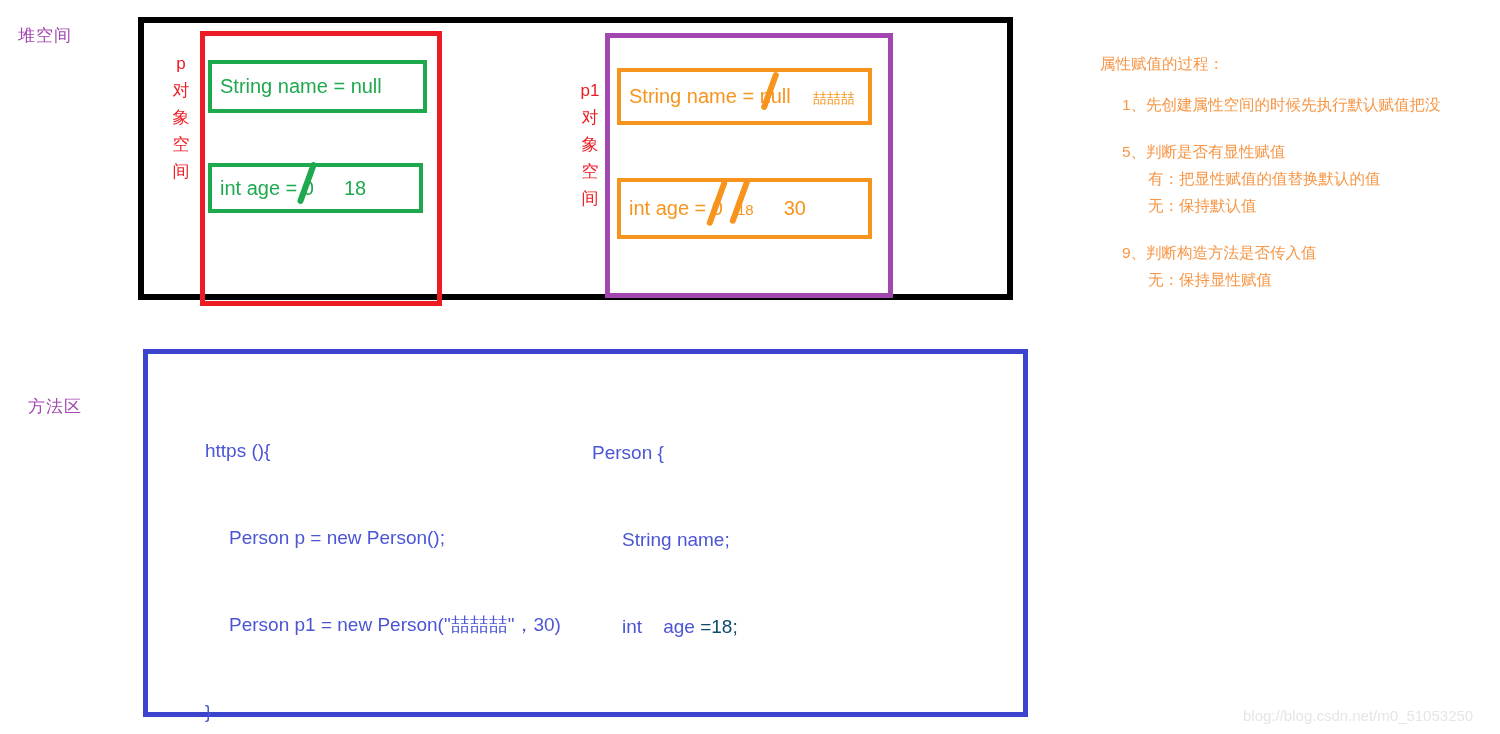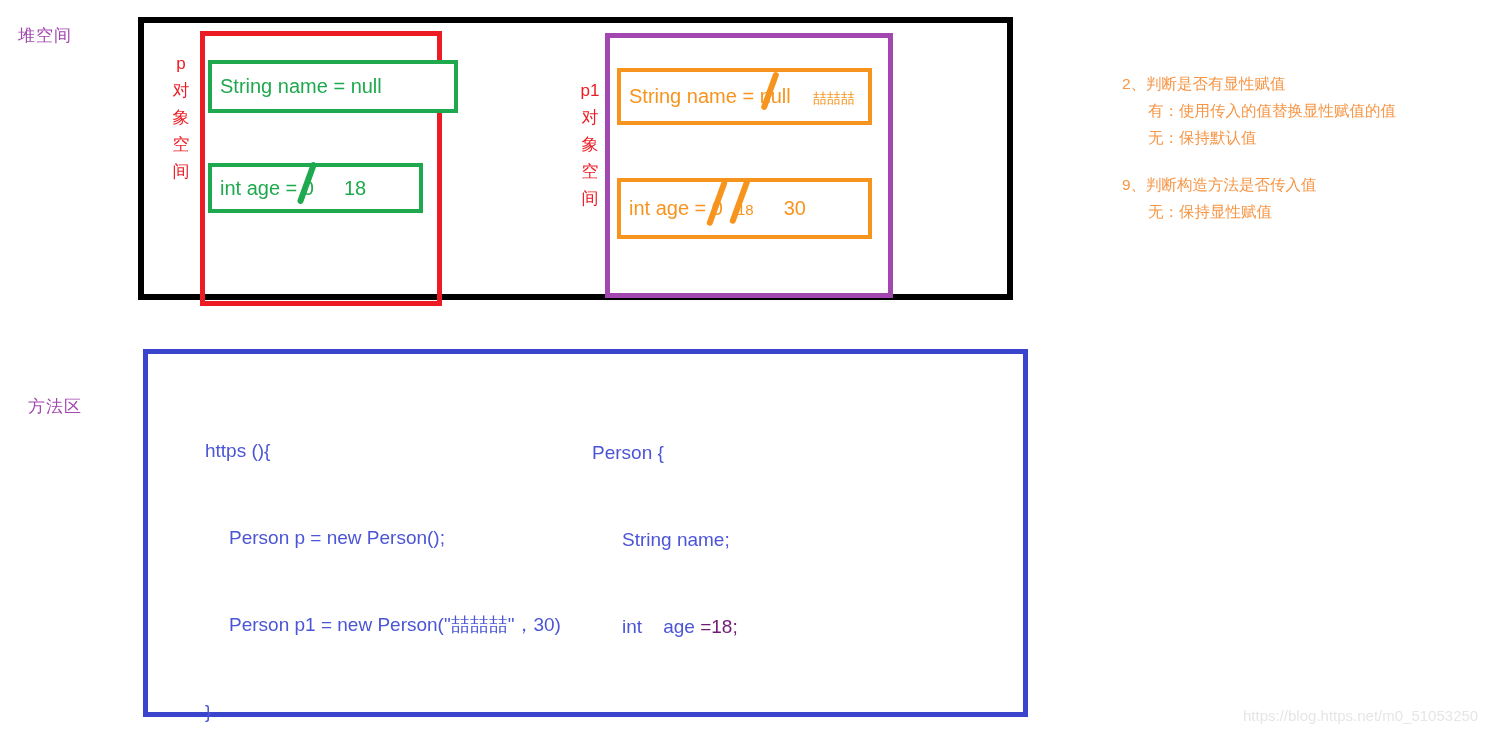--- a/index.html
+++ b/index.html
@@ -69,21 +69,21 @@
   
   .field-box {
     box-sizing: border-box;
     background: #ffffff;
     display: flex;
     align-items: center;
   }
   .green-b { border: 4px solid #1FA94E; }
   .orange-b { border: 4px solid #F7941E; }
 
-  #p-name-box { left: 208px; top: 60px;  width: 250px; height: 53px; }
+  #p-name-box { left: 208px; top: 60px;  width: 219px; height: 53px; }
   #p-age-box  { left: 208px; top: 163px; width: 215px; height: 50px; }
   #p1-name-box{ left: 617px; top: 68px;  width: 255px; height: 57px; }
   #p1-age-box { left: 617px; top: 178px; width: 255px; height: 61px; }
 
   .field-text {
     font-size: 20px;
     white-space: nowrap;
     padding-left: 8px;
     position: relative;
   }
@@ -123,21 +123,21 @@
   .code-block {
     font-size: 19px;
     color: #4B55D6;
     line-height: 29px;
     white-space: pre;
   }
   #main-code   { left: 205px; top: 378px; }
   #person-code { left: 592px; top: 380px; }
   .indent1 { display: inline-block; width: 24px; }
   .indent-wide { display: inline-block; width: 30px; }
-  .green-init { color: #701a75; margin-top: 48px; }
+  .green-init { color: #0c4a6e; margin-top: 48px; }
 
   
   #notes {
     left: 1100px;
     top: 50px;
     width: 390px;
     color: #F79646;
     font-size: 15.5px;
     line-height: 27px;
   }
@@ -213,24 +213,26 @@
 
   <div class="abs code-block" id="person-code">
     <div>Person {</div>
     <div><span class="indent-wide"></span><span>String name;</span></div>
     <div><span class="indent-wide"></span><span>int    age </span><span class="green-init">=18;</span></div>
     <div style="height:29px;"></div>
     
   </div>
 
   <div class="abs" id="notes">
+    <div class="note-title">属性赋值的过程：</div>
+    <div class="lvl1">1、先创建属性空间的时候先执行默认赋值把没</div>
     <div class="spacer"></div>
-    <div class="lvl1">2、判断是否有显性赋值</div>
-    <div class="lvl2">有：使用传入的值替换显性赋值的值</div>
+    <div class="lvl1">5、判断是否有显性赋值</div>
+    <div class="lvl2">有：把显性赋值的值替换默认的值</div>
     <div class="lvl2">无：保持默认值</div>
     <div class="spacer"></div>
     <div class="lvl1">9、判断构造方法是否传入值</div>
     <div class="lvl2">无：保持显性赋值</div>
   </div>
 
-  <div class="abs" id="watermark">https://blog.https.net/m0_51053250</div>
+  <div class="abs" id="watermark">blog://blog.csdn.net/m0_51053250</div>
 
 </div>
 
 </body></html>

